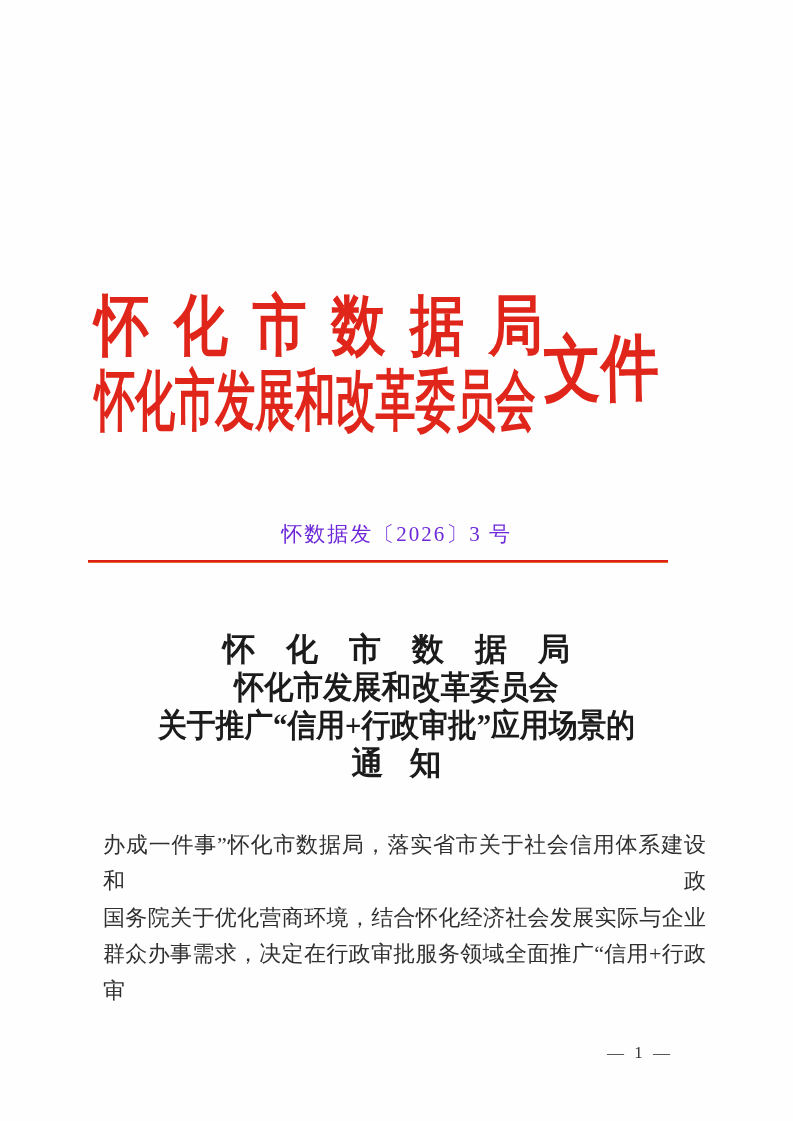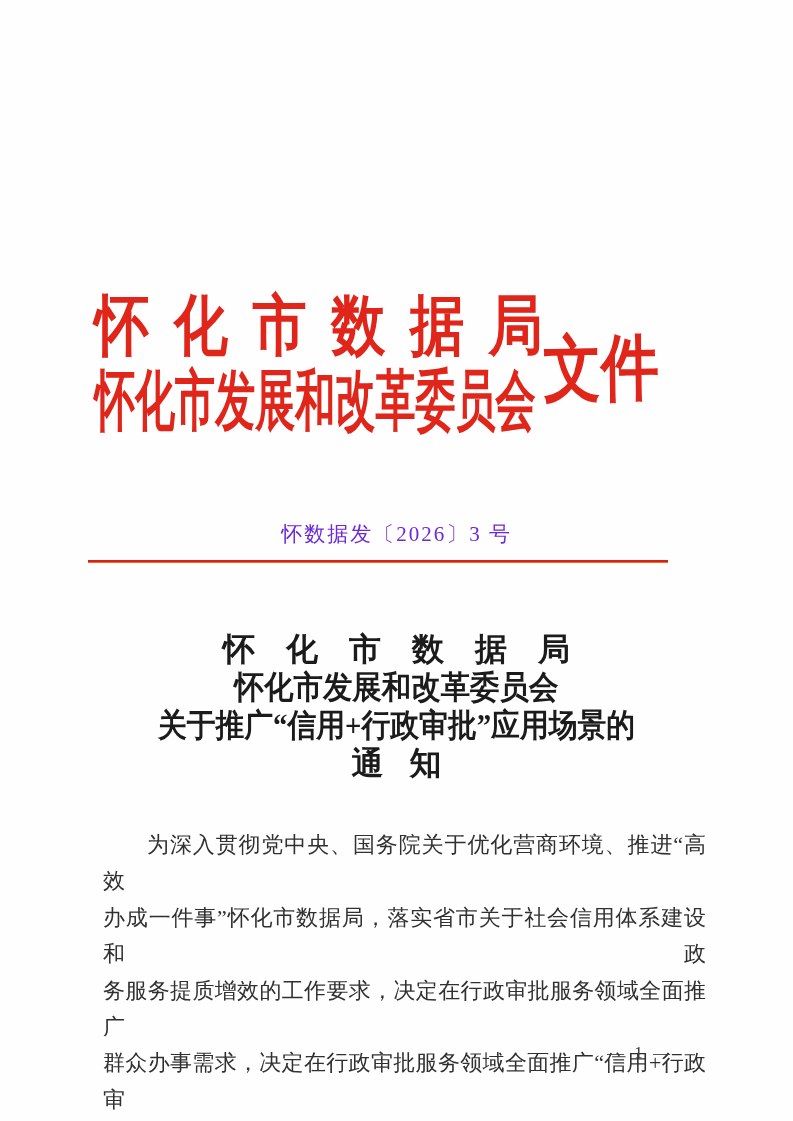--- a/index.html
+++ b/index.html
@@ -129,21 +129,20 @@
   <div class="red-rule"></div>
 
   <div class="title-block">
     <div class="title-line t1">怀化市数据局</div>
     <div class="title-line t2">怀化市发展和改革委员会</div>
     <div class="title-line t3">关于推广“信用+行政审批”应用场景的</div>
     <div class="title-line t4">通知</div>
   </div>
 
   <div class="body-block">
-    <div class="para-line indent">为深入贯彻党中央、国务院关于优化营商环境、推进“高效</div>
     <div class="para-line">办成一件事”怀化市数据局，落实省市关于社会信用体系建设和政</div>
-    <div class="para-line">务服务提质增效的工作要求，决定在行政审批服务领域全面推广</div>
+    <div class="para-line">国务院关于优化营商环境，结合怀化经济社会发展实际与企业</div>
     <div class="para-line">群众办事需求，决定在行政审批服务领域全面推广“信用+行政审</div>
   </div>
 
   <div class="page-number">— 1 —</div>
 
 </div>
 
 </body></html>

